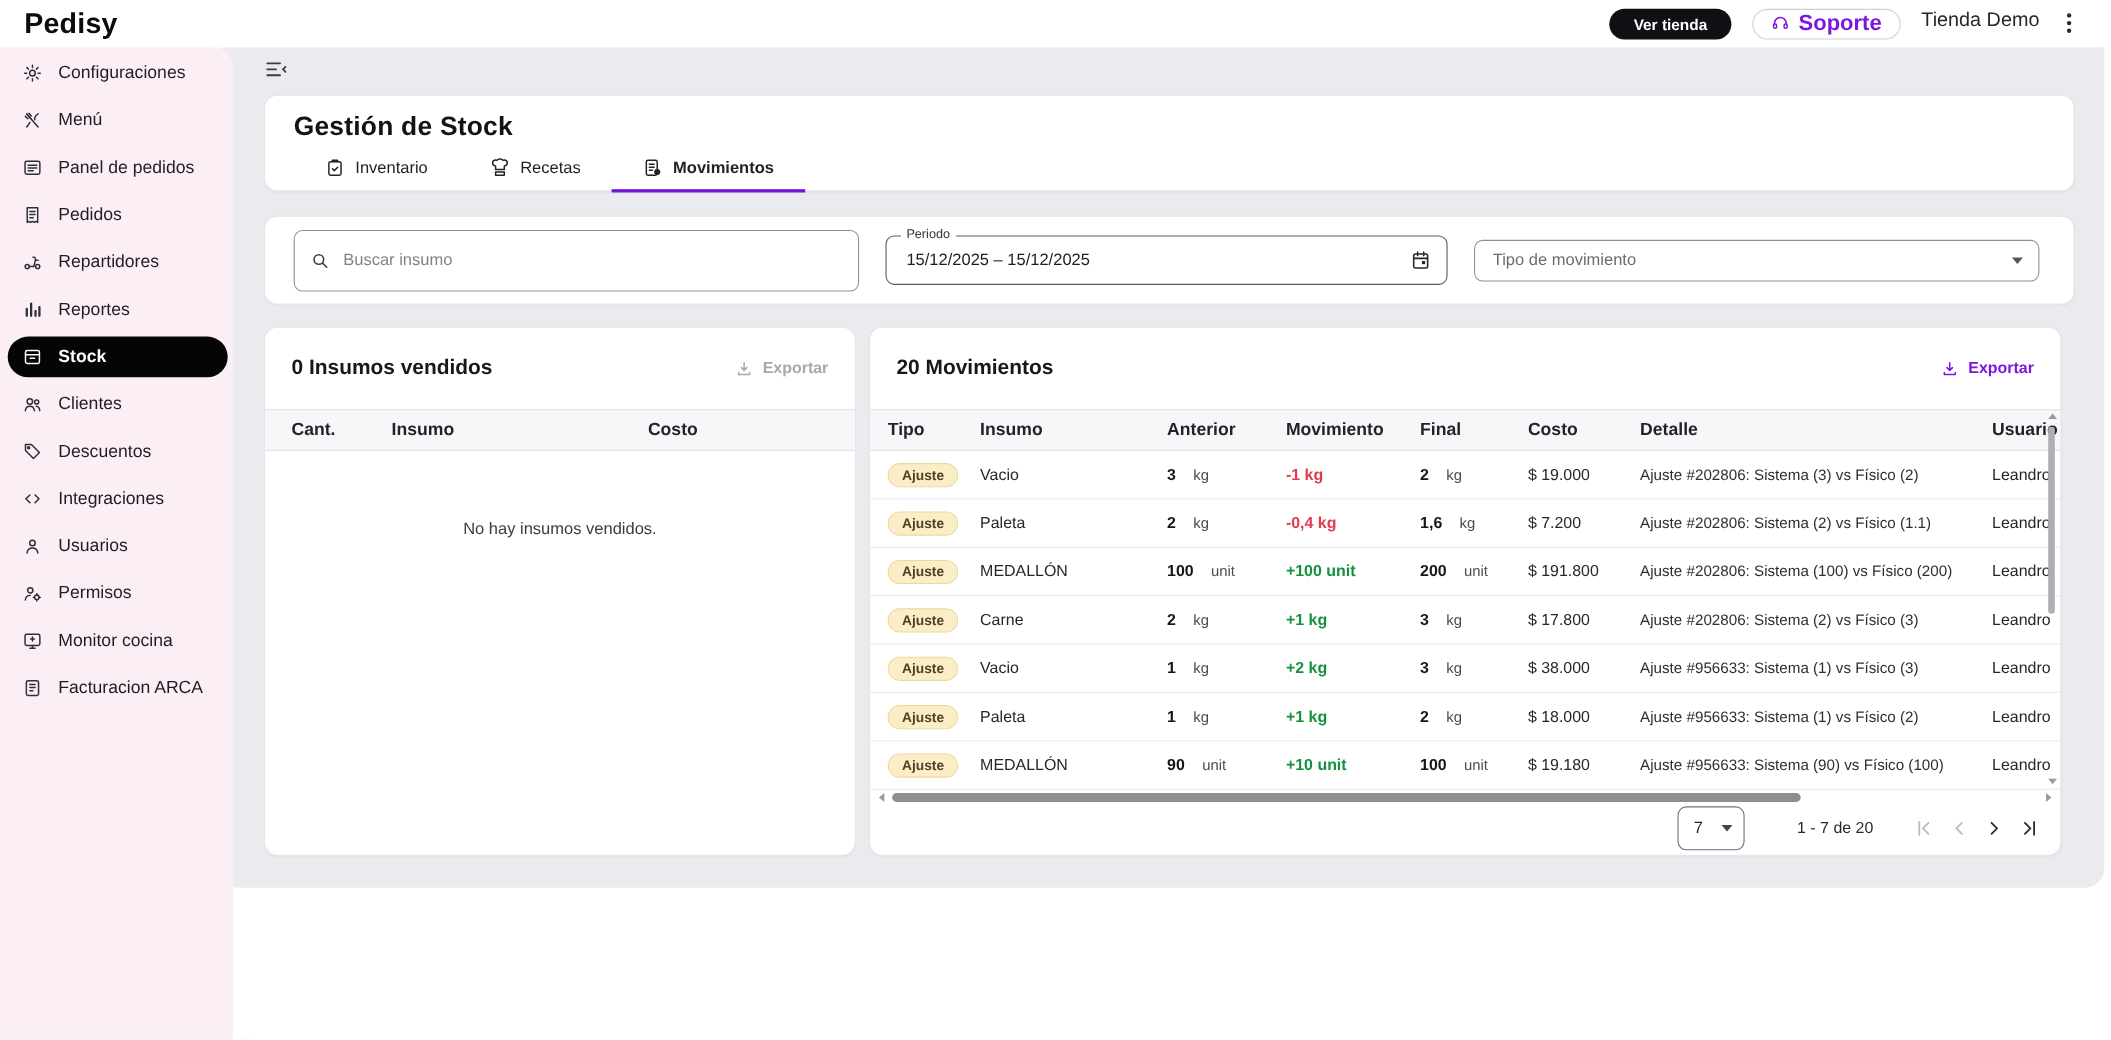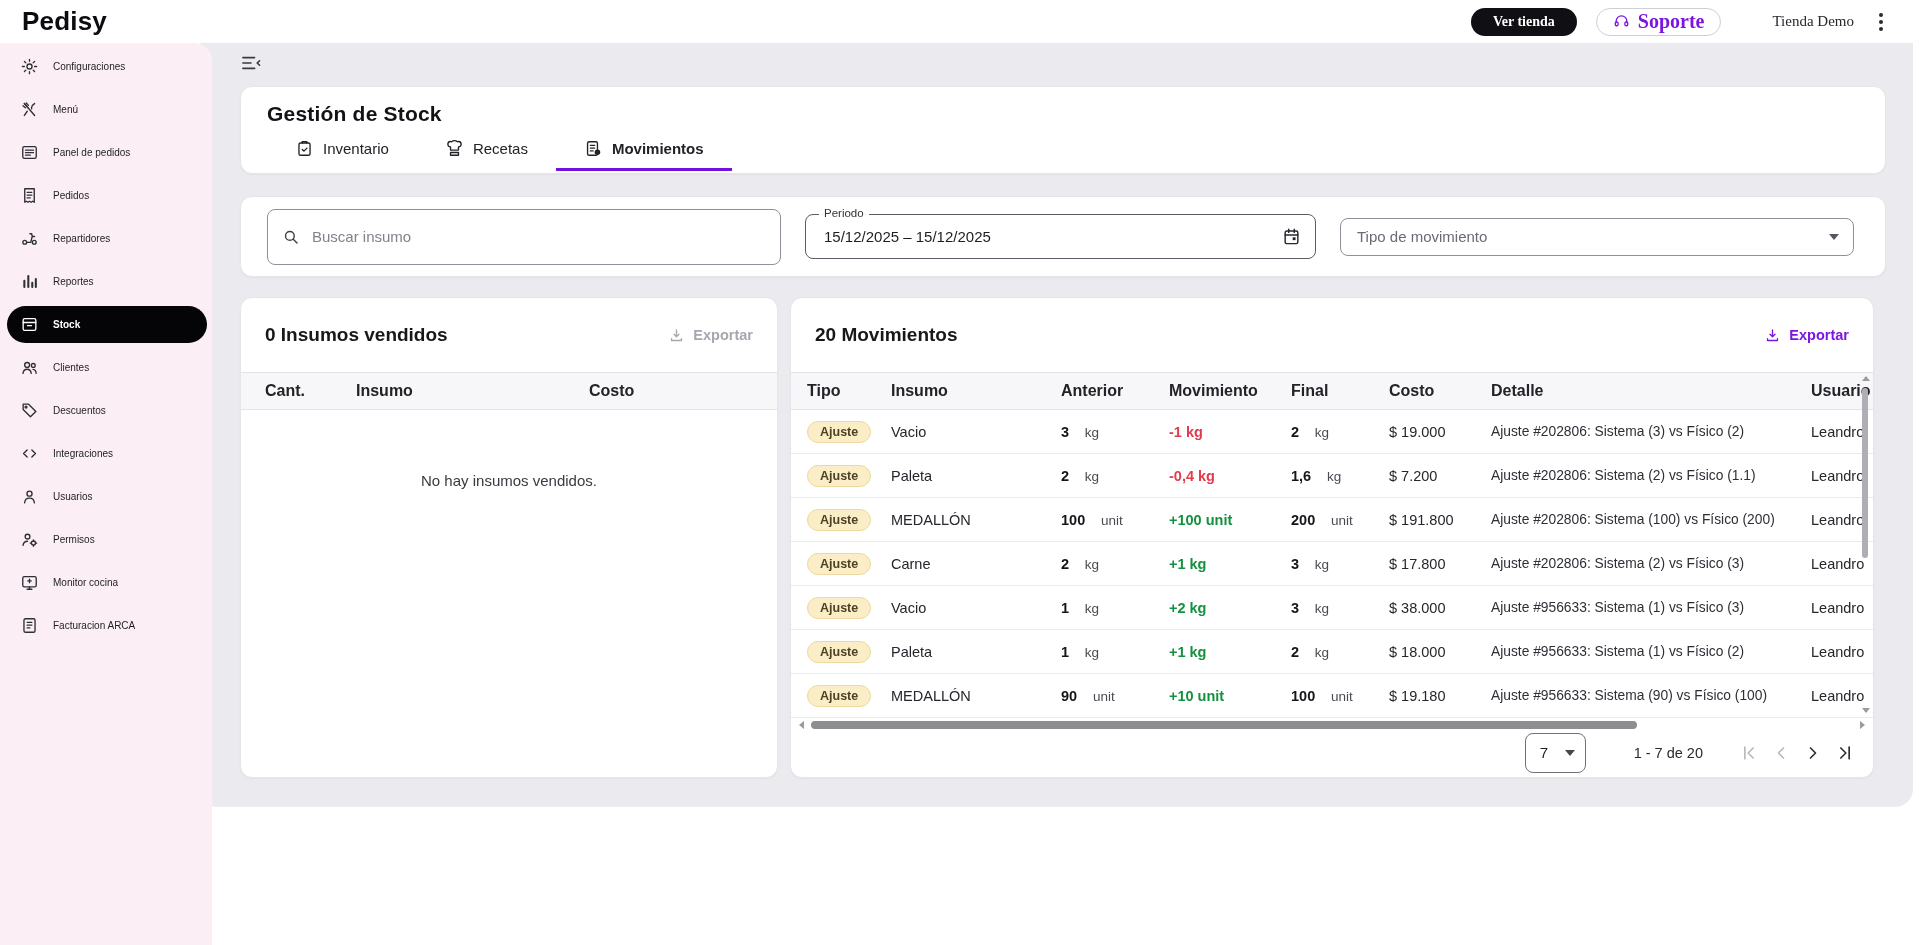--- a/index.html
+++ b/index.html
@@ -3,48 +3,48 @@
 <meta charset="utf-8">
 <style>
   html,body{margin:0;padding:0;width:1919px;height:945px;overflow:hidden;background:#ffffff;
     font-family:"Liberation Sans","DejaVu Sans",sans-serif;color:#1f1f26;}
   *{box-sizing:border-box;}
   svg{display:block;}
 
   
   .topbar{position:absolute;left:0;top:0;width:1905px;height:43px;background:#fff;display:flex;align-items:center;justify-content:space-between;padding:0 16px 0 22px;z-index:5;}
   .logo{font-size:26px;font-weight:800;letter-spacing:.2px;color:#0c0c10;}
-  .topbar-right{display:flex;align-items:center;gap:19px;font-family:Liberation Serif, serif;}
+  .topbar-right{display:flex;align-items:flex-start;gap:19px;}
   .btn-dark{border:none;background:#101014;color:#fff;font-weight:700;font-size:14px;height:28px;padding:0 22px;border-radius:15px;font-family:inherit;cursor:pointer;}
   .btn-outline{display:flex;align-items:center;gap:8px;background:#fff;border:1px solid #cfcfd6;color:#7c16df;font-weight:700;font-size:20px;height:28px;padding:0 16px;border-radius:15px;font-family:inherit;cursor:pointer;}
   .btn-outline svg{width:17px;height:17px;}
-  .store-name{font-size:15px;color:#27272d;margin-left:32px;}
+  .store-name{font-size:18px;color:#27272d;}
   .kebab{display:flex;flex-direction:column;gap:3px;padding:4px 6px;cursor:pointer;}
   .kebab i{width:4px;height:4px;border-radius:50%;background:#2a2a30;display:block;}
 
   
   .sidebar{position:absolute;left:0;top:43px;width:212px;height:902px;background:#fbeff5;border-top-right-radius:18px;z-index:4;padding-top:2px;}
   .side-item{display:flex;align-items:center;gap:13px;height:43px;padding-left:20px;cursor:pointer;}
   .side-ico{width:20px;height:20px;color:#2e2e36;flex:0 0 20px;}
   .side-ico svg{width:19px;height:19px;}
-  .side-label{font-size:10px;color:#1d1d23;white-space:nowrap;}
+  .side-label{font-size:16px;color:#1d1d23;white-space:nowrap;}
   .side-item.active{background:#050507;border-radius:20px;margin:3px 5px 3px 7px;height:37px;padding-left:13px;}
   .side-item.active .side-ico{color:#ffffff;}
   .side-item.active .side-label{color:#ffffff;font-weight:700;}
 
   
   .main-bg{position:absolute;left:200px;top:43px;width:1713px;height:764px;background:#ebebef;border-radius:0 0 18px 18px;z-index:1;}
   .collapse{position:absolute;left:40px;top:11px;width:22px;height:18px;color:#3a3a42;cursor:pointer;}
   .collapse svg{width:22px;height:18px;}
 
   .card{position:absolute;background:#fff;border:1px solid #e6e6ea;border-radius:12px;box-shadow:0 1px 2px rgba(20,20,30,.04);}
 
   
   .title-card{left:40px;top:43px;width:1646px;height:88px;padding:15px 0 0 26px;}
-  .title-card h1{margin:0;font-size:21px;font-weight:800;color:#121217;letter-spacing:.2px;}
+  .title-card h1{margin:0;font-size:24px;font-weight:800;color:#121217;letter-spacing:.2px;}
   .tabs{display:flex;margin-top:6px;}
   .tab{display:flex;align-items:center;gap:9px;padding:7px 28px 10px;font-size:15px;color:#222228;cursor:pointer;border-bottom:3px solid transparent;}
   .tab svg{width:19px;height:19px;}
   .tab.active{font-weight:800;border-bottom-color:#7311dd;}
 
   
   .filter-card{left:40px;top:153px;width:1646px;height:81px;display:flex;align-items:center;padding:0 26px;gap:24px;}
   .search{position:relative;width:514px;height:56px;border:1px solid #90909a;border-radius:8px;display:flex;align-items:center;padding-left:14px;gap:10px;background:#fff;}
   .search svg{width:18px;height:18px;color:#3f3f48;}
   .search input{border:none;outline:none;font-family:inherit;font-size:15px;color:#1f1f26;flex:1;height:100%;background:transparent;border-radius:8px;}

